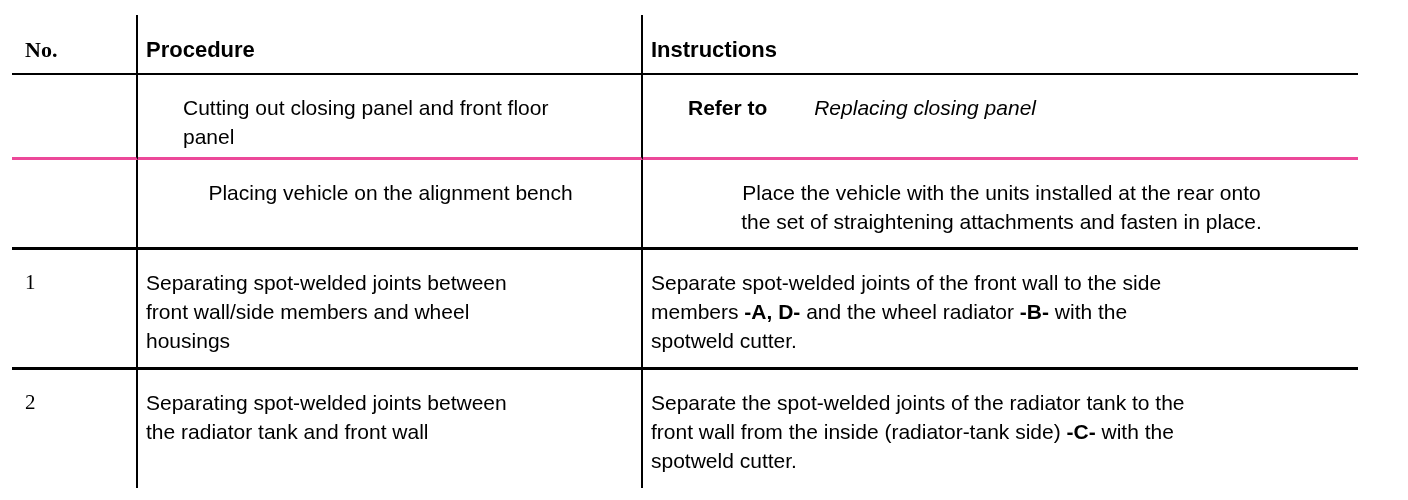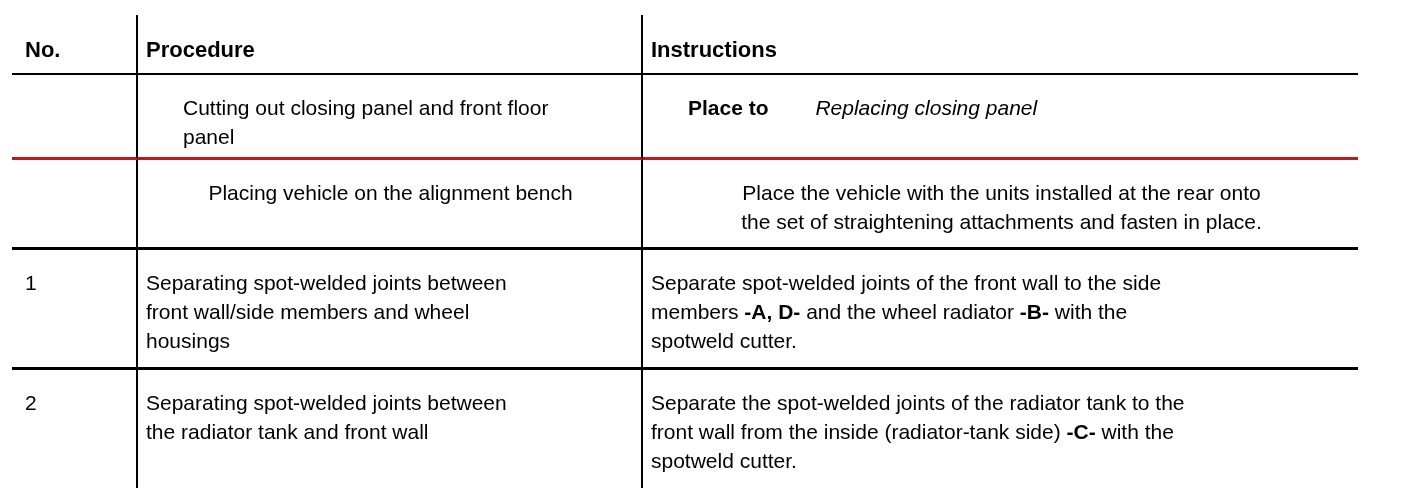--- a/index.html
+++ b/index.html
@@ -24,28 +24,28 @@
   .cell {
     box-sizing: border-box;
     font-size: 21px;
     line-height: 29px;
     white-space: pre-wrap;
     padding: 18px 6px 0 8px;
     overflow: hidden;
   }
   .c1 { border-right: 2px solid #000; }
   .c2 { border-right: 2px solid #000; }
-  .cell.no { padding-left: 13px; }
+  .cell.no { padding-left: 13px; font-family: Liberation Serif, serif; }
   .hdr .cell {
     font-weight: bold;
     font-size: 22px;
     padding-top: 20px;
     border-bottom: 2px solid #000;
   }
-  .r1 .cell { border-bottom: 3px solid #b91c1c; padding-left: 45px; }
+  .r1 .cell { border-bottom: 3px solid #ec4899; padding-left: 45px; }
   .r2 .cell { border-bottom: 3px solid #000; text-align: center; }
   .r3 .cell { border-bottom: 3px solid #000; }
   .r4 .cell { border-bottom: none; }
   .indent { padding-left: 14px; }
   .b { font-weight: bold; }
   .i { font-style: italic; margin-left: 41px; }
 </style>
 </head>
 <body>
 
@@ -54,21 +54,21 @@
   <div class="row hdr">
     <div class="cell no c1">No.</div>
     <div class="cell c2">Procedure</div>
     <div class="cell c3">Instructions</div>
   </div>
 
   <div class="row r1">
     <div class="cell no c1"></div>
     <div class="cell c2">Cutting out closing panel and front floor
 panel</div>
-    <div class="cell c3 indent"><span class="b">Place to </span><span class="i">Replacing closing panel</span></div>
+    <div class="cell c3 indent"><span class="b">Refer to </span><span class="i">Replacing closing panel</span></div>
   </div>
 
   <div class="row r2">
     <div class="cell no c1"></div>
     <div class="cell c2">Placing vehicle on the alignment bench</div>
     <div class="cell c3"><span>Place the vehicle with the units installed at the rear onto
 the set of straightening attachments and fasten in place.</span></div>
   </div>
 
   <div class="row r3">

